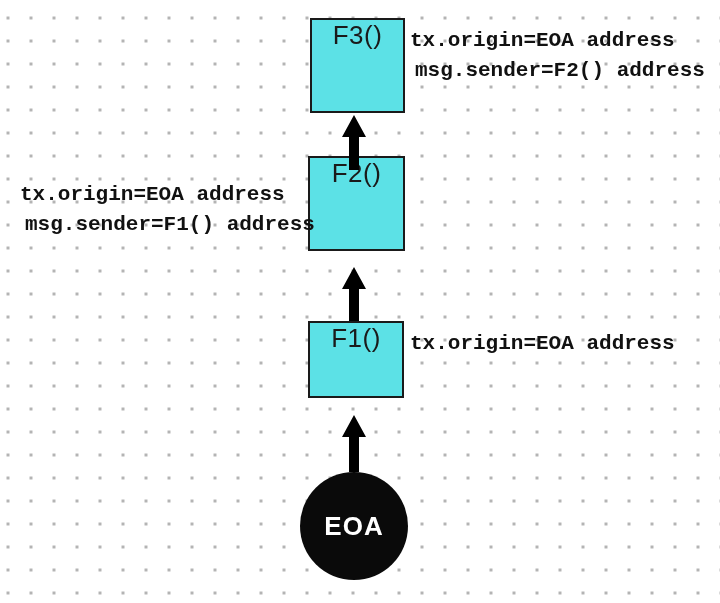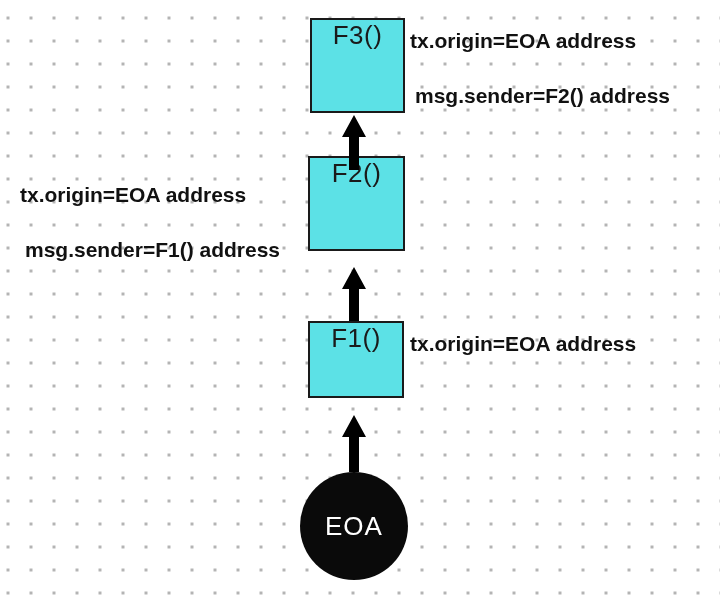--- a/index.html
+++ b/index.html
@@ -42,37 +42,38 @@
   .circle-eoa{
     position:absolute;
     left:300px;top:472px;width:108px;height:108px;
     background:var(--eoa-fill);
     border-radius:50%;
     display:flex;align-items:center;justify-content:center;
   }
   .circle-label{
     color:var(--eoa-text);
     font-size:26px;
-    font-weight:400;
+    font-weight:700;
     letter-spacing:1px;
   }
   .arrow{position:absolute;left:341px;width:26px;}
   .arrow polygon{fill:var(--arrow);}
   .arrow-c{top:114px;height:56px;}
   .arrow-b{top:266px;height:55px;}
   .arrow-a{top:414px;height:58px;}
   .ann{
     position:absolute;
     color:var(--text);
     font-size:21px;
     font-weight:700;
     white-space:nowrap;
     line-height:26px;
+    font-family:Liberation Mono, monospace;
   }
-  .ann-line2{margin-top:29px;margin-left:5px;}
+  .ann-line2{margin-top:4px;margin-left:5px;}
   .ann-f3{left:410px;top:28px;}
   .ann-f2{left:20px;top:182px;}
   .ann-f1{left:410px;top:331px;}
 </style>
 </head>
 <body>
 
 <div class="canvas">
 
   <div class="box box-f3">

